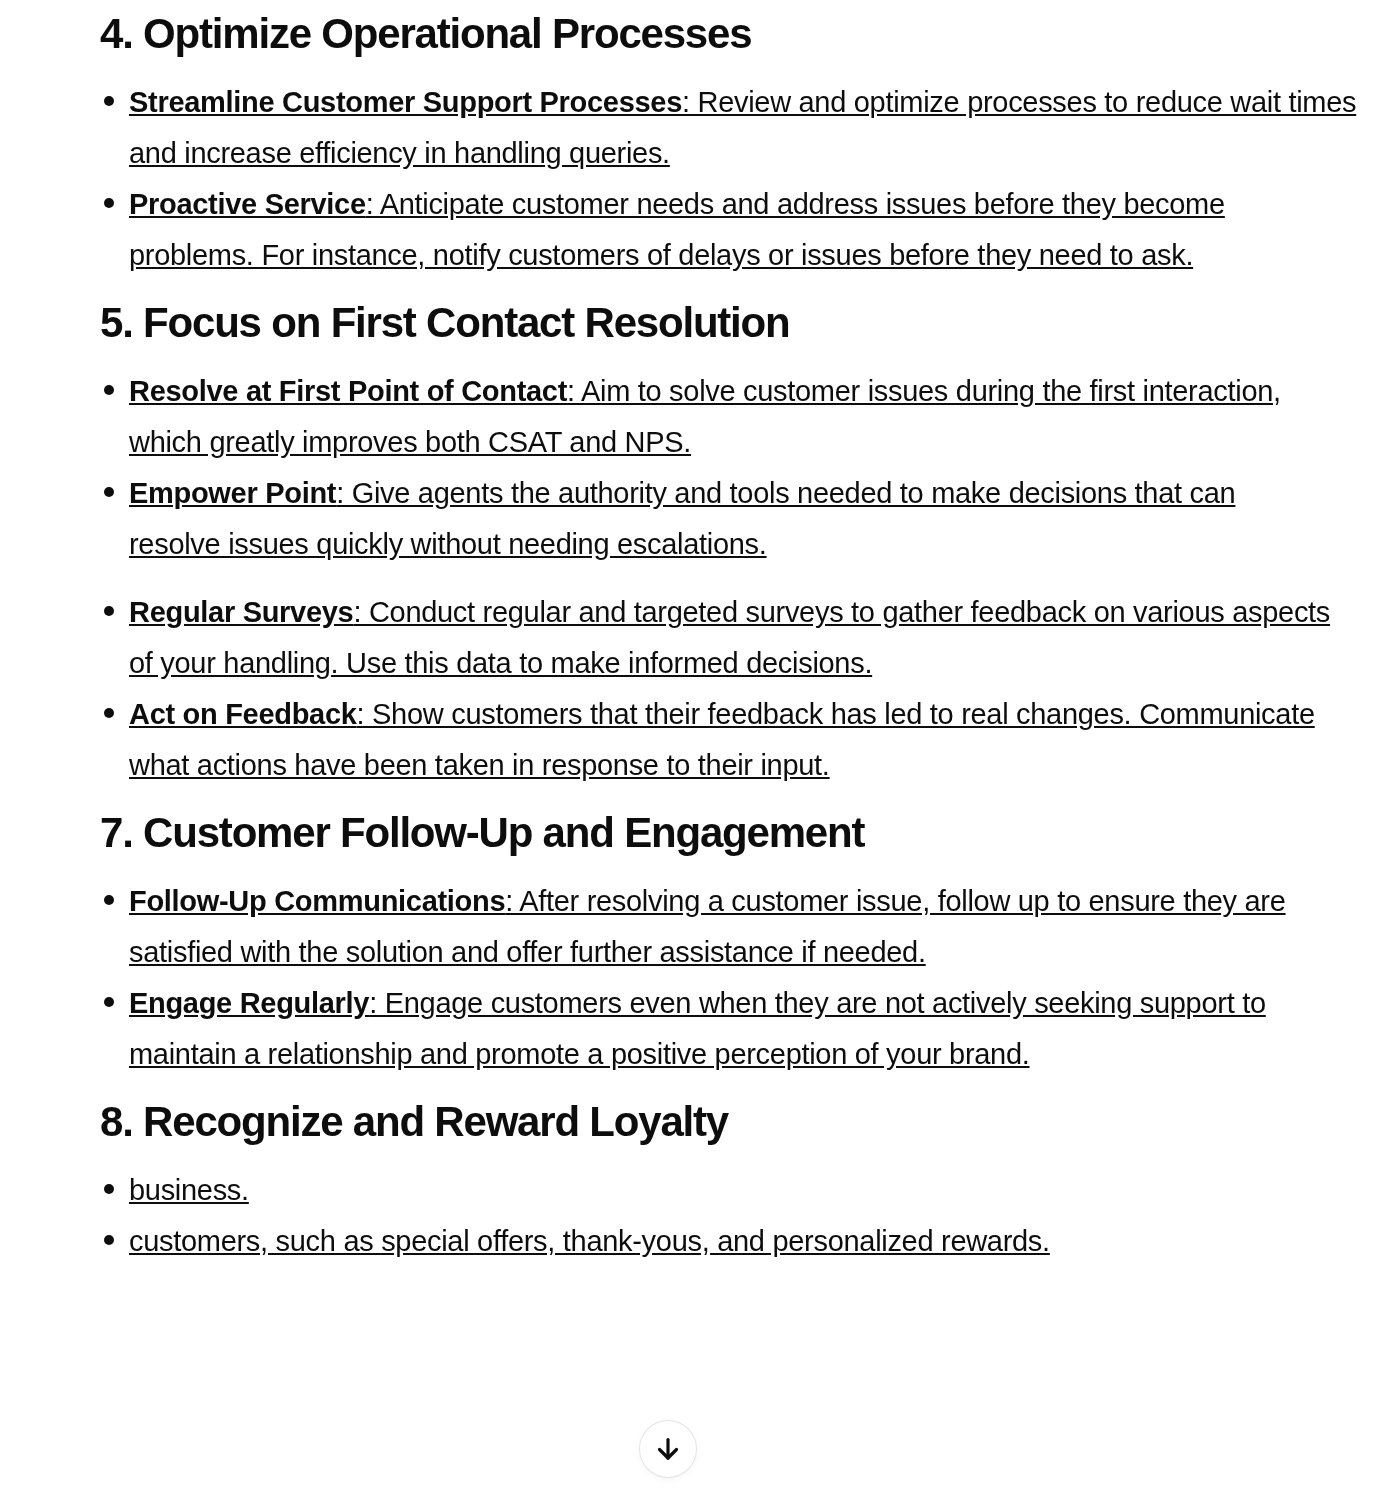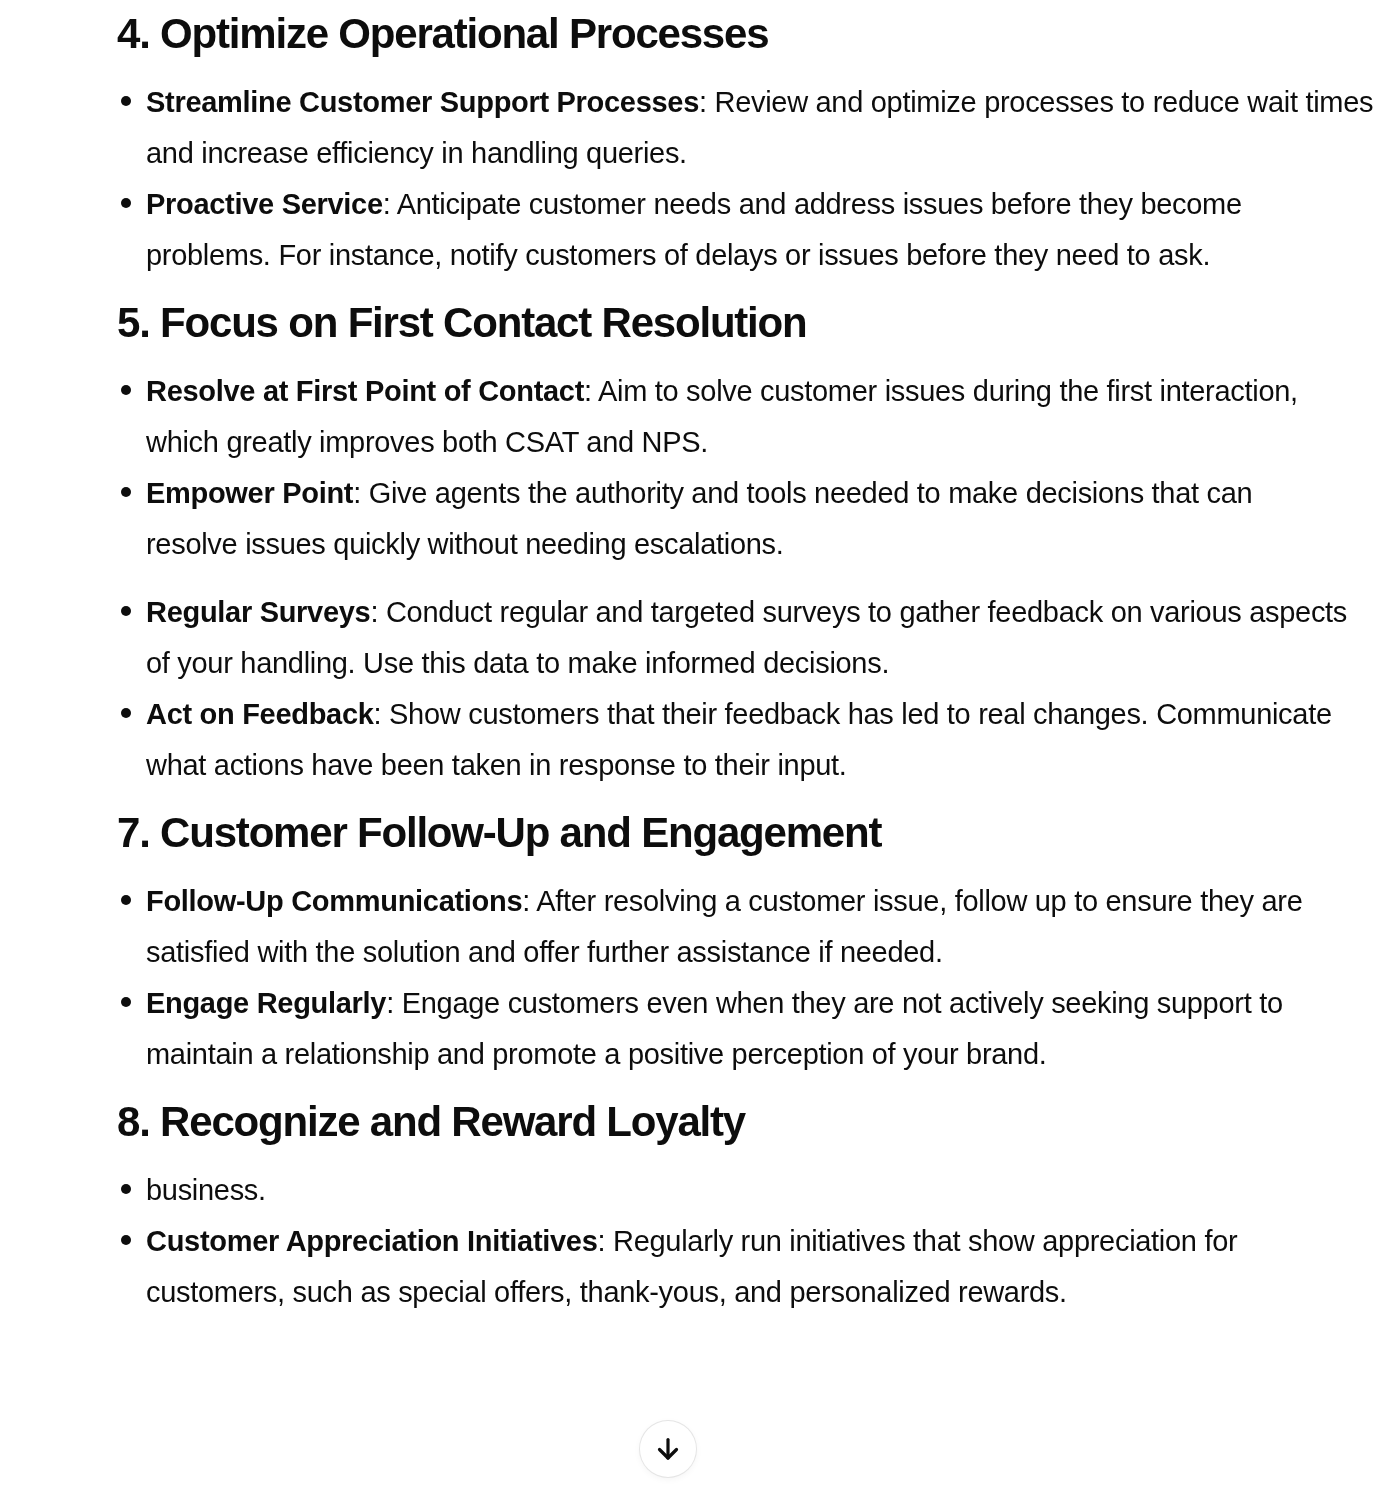--- a/index.html
+++ b/index.html
@@ -8,21 +8,21 @@
     width: 1398px;
     height: 1510px;
     background: #ffffff;
     color: #0d0d0d;
     font-family: "Liberation Sans", sans-serif;
     position: relative;
     overflow: hidden;
   }
   .content {
     position: absolute;
-    left: 117px;
+    left: 100px;
     top: 0;
     width: 1270px;
   }
   h2 {
     font-size: 42px;
     line-height: 52px;
     font-weight: 700;
     letter-spacing: -1.2px;
     margin: 16px 0 0 0;
   }
@@ -31,20 +31,21 @@
     list-style: none;
     margin: 17px 0 14px 0;
     padding: 0;
     font-size: 29px;
     line-height: 51px;
     letter-spacing: -0.3px;
   }
   li {
     position: relative;
     padding-left: 29px;
+    text-decoration: underline;
   }
   li::before {
     content: "";
     position: absolute;
     left: 4px;
     top: 19px;
     width: 10px;
     height: 10px;
     border-radius: 50%;
     background: #0d0d0d;
@@ -129,21 +130,20 @@
     </ul>
   </section>
 
   <section>
     <h2>8. Recognize and Reward Loyalty</h2>
     <ul>
       <li>
         <span class="ln">business.</span>
       </li>
       <li>
-        <span class="ln"><span class="lbl">Customer Appreciation Initiatives</span><span>: Regularly run initiatives that show appreciation for</span></span>
         <span class="ln">customers, such as special offers, thank-yous, and personalized rewards.</span>
       </li>
     </ul>
   </section>
 
 </div>
 
 <button class="scroll-btn" aria-label="Scroll to bottom">
   <svg width="32" height="32" viewBox="0 0 32 32" fill="none" xmlns="http://www.w3.org/2000/svg">
     <path d="M16 6.5 V25" stroke="#0d0d0d" stroke-width="3.2" stroke-linecap="round"></path>

